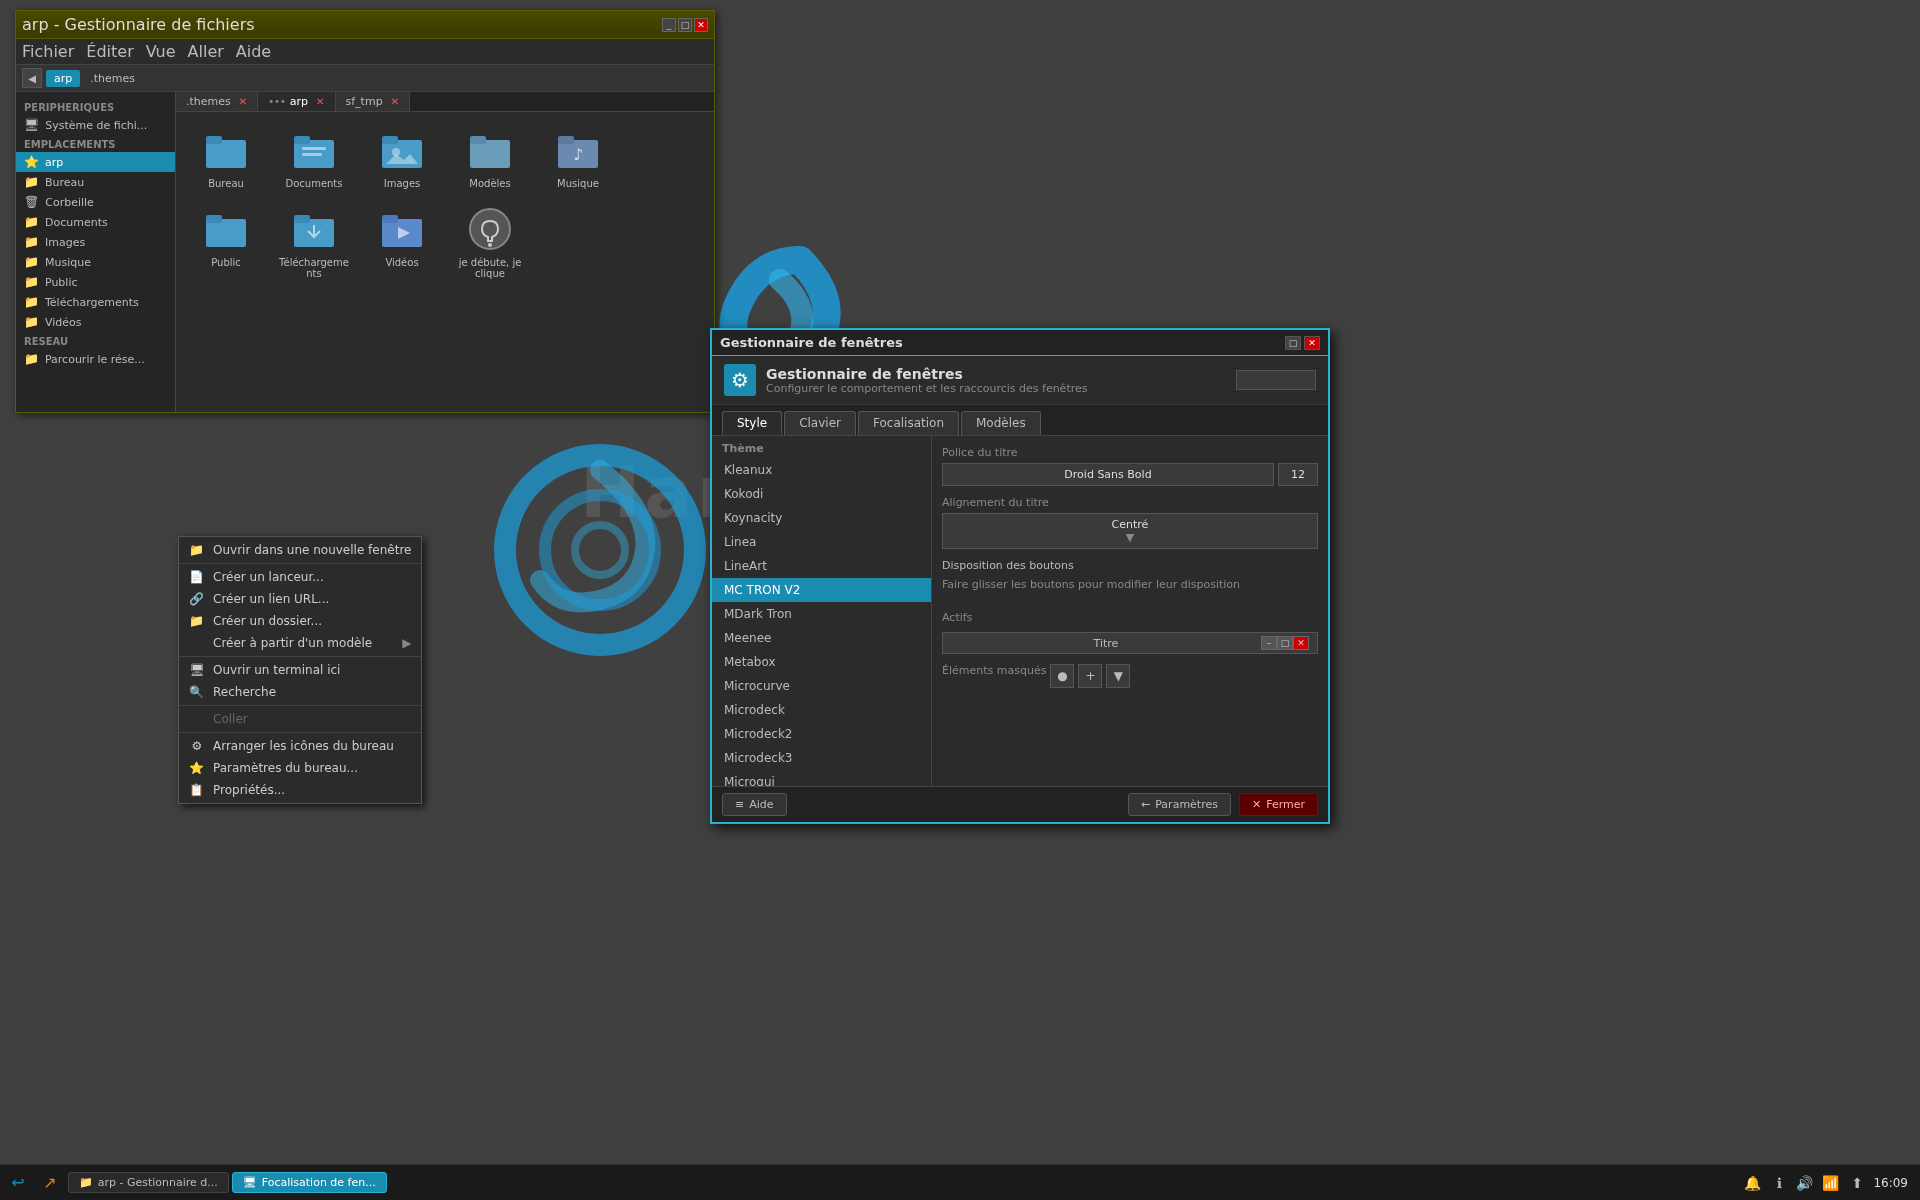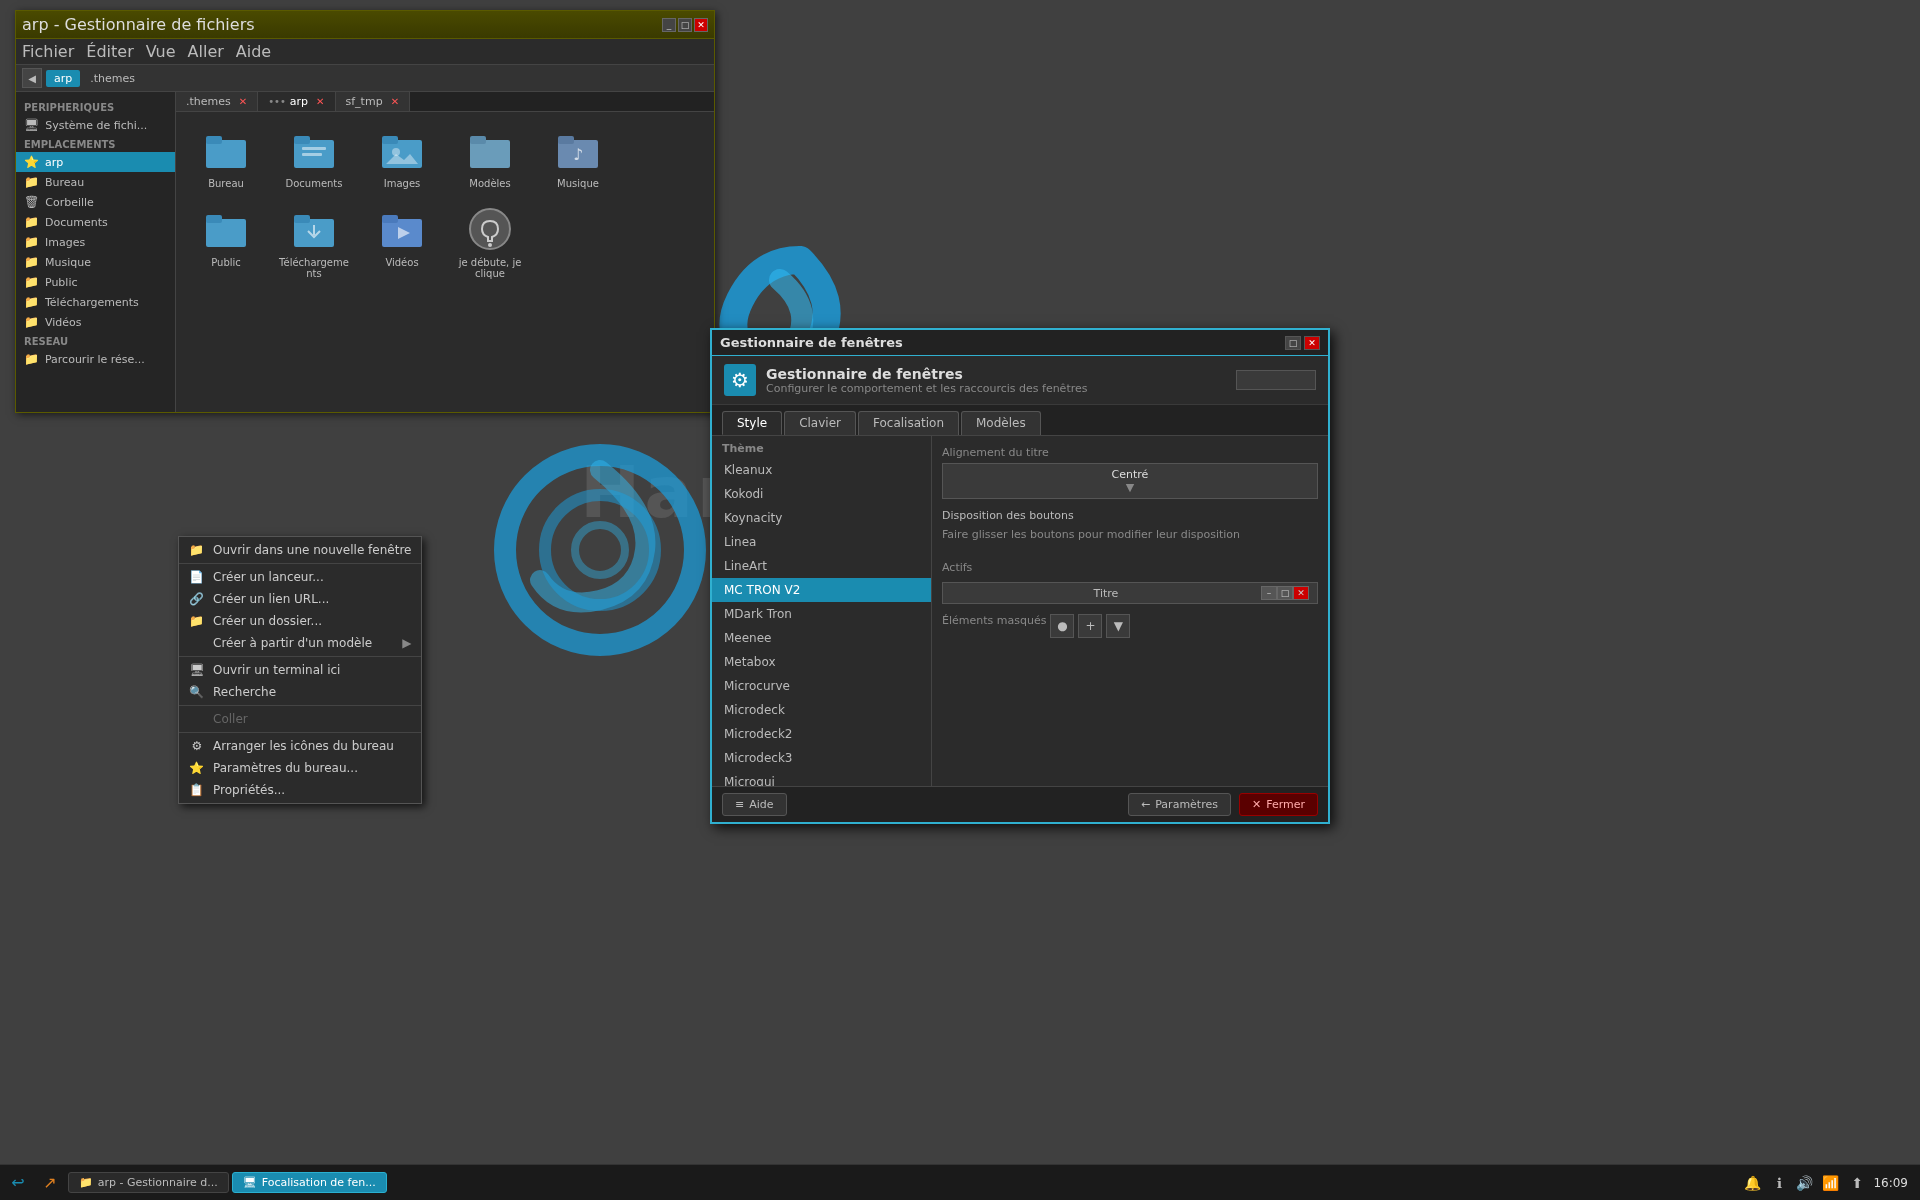--- a/index.html
+++ b/index.html
@@ -937,20 +937,27 @@
           <div class="wm-theme-item">Microcurve</div>
           <div class="wm-theme-item">Microdeck</div>
           <div class="wm-theme-item">Microdeck2</div>
           <div class="wm-theme-item">Microdeck3</div>
           <div class="wm-theme-item">Microgui</div>
 
         </div>
       </div>
 
       <div class="wm-right">
+        <div class="wm-right-section">
+          <div class="wm-right-label">Police du titre</div>
+          <div class="wm-font-row">
+            <div class="wm-font-box">Droid Sans Bold</div>
+            <div class="wm-font-size">12</div>
+          </div>
+        </div>
 
         <div class="wm-right-section">
           <div class="wm-right-label">Alignement du titre</div>
           <div class="wm-select">
             <span>Centré</span>
             <span class="wm-select-arrow">▼</span>
           </div>
         </div>
 
         <div class="wm-right-section">

